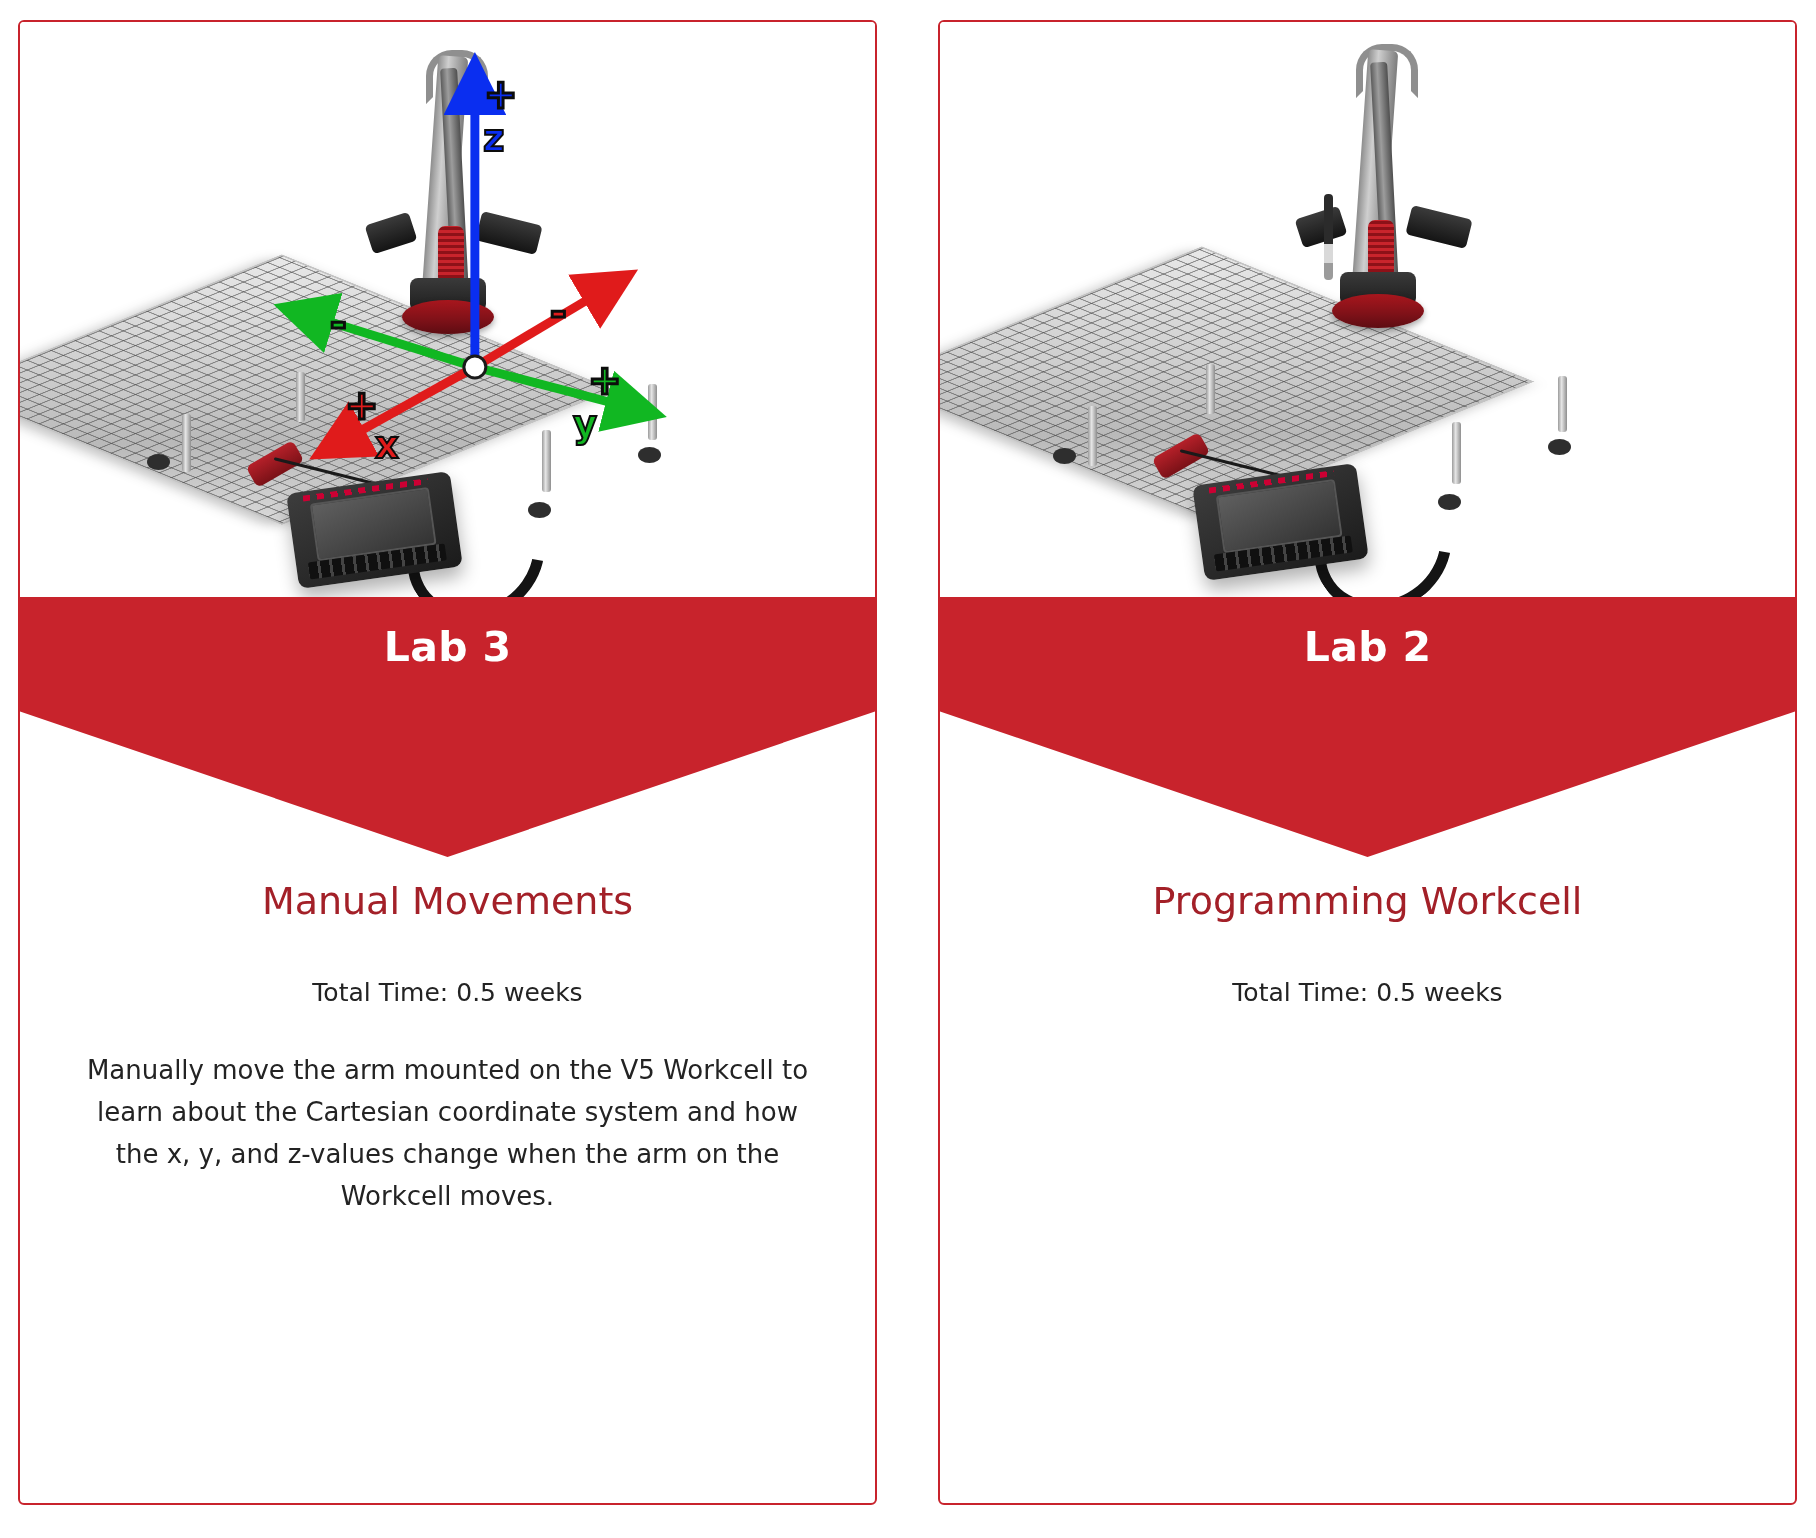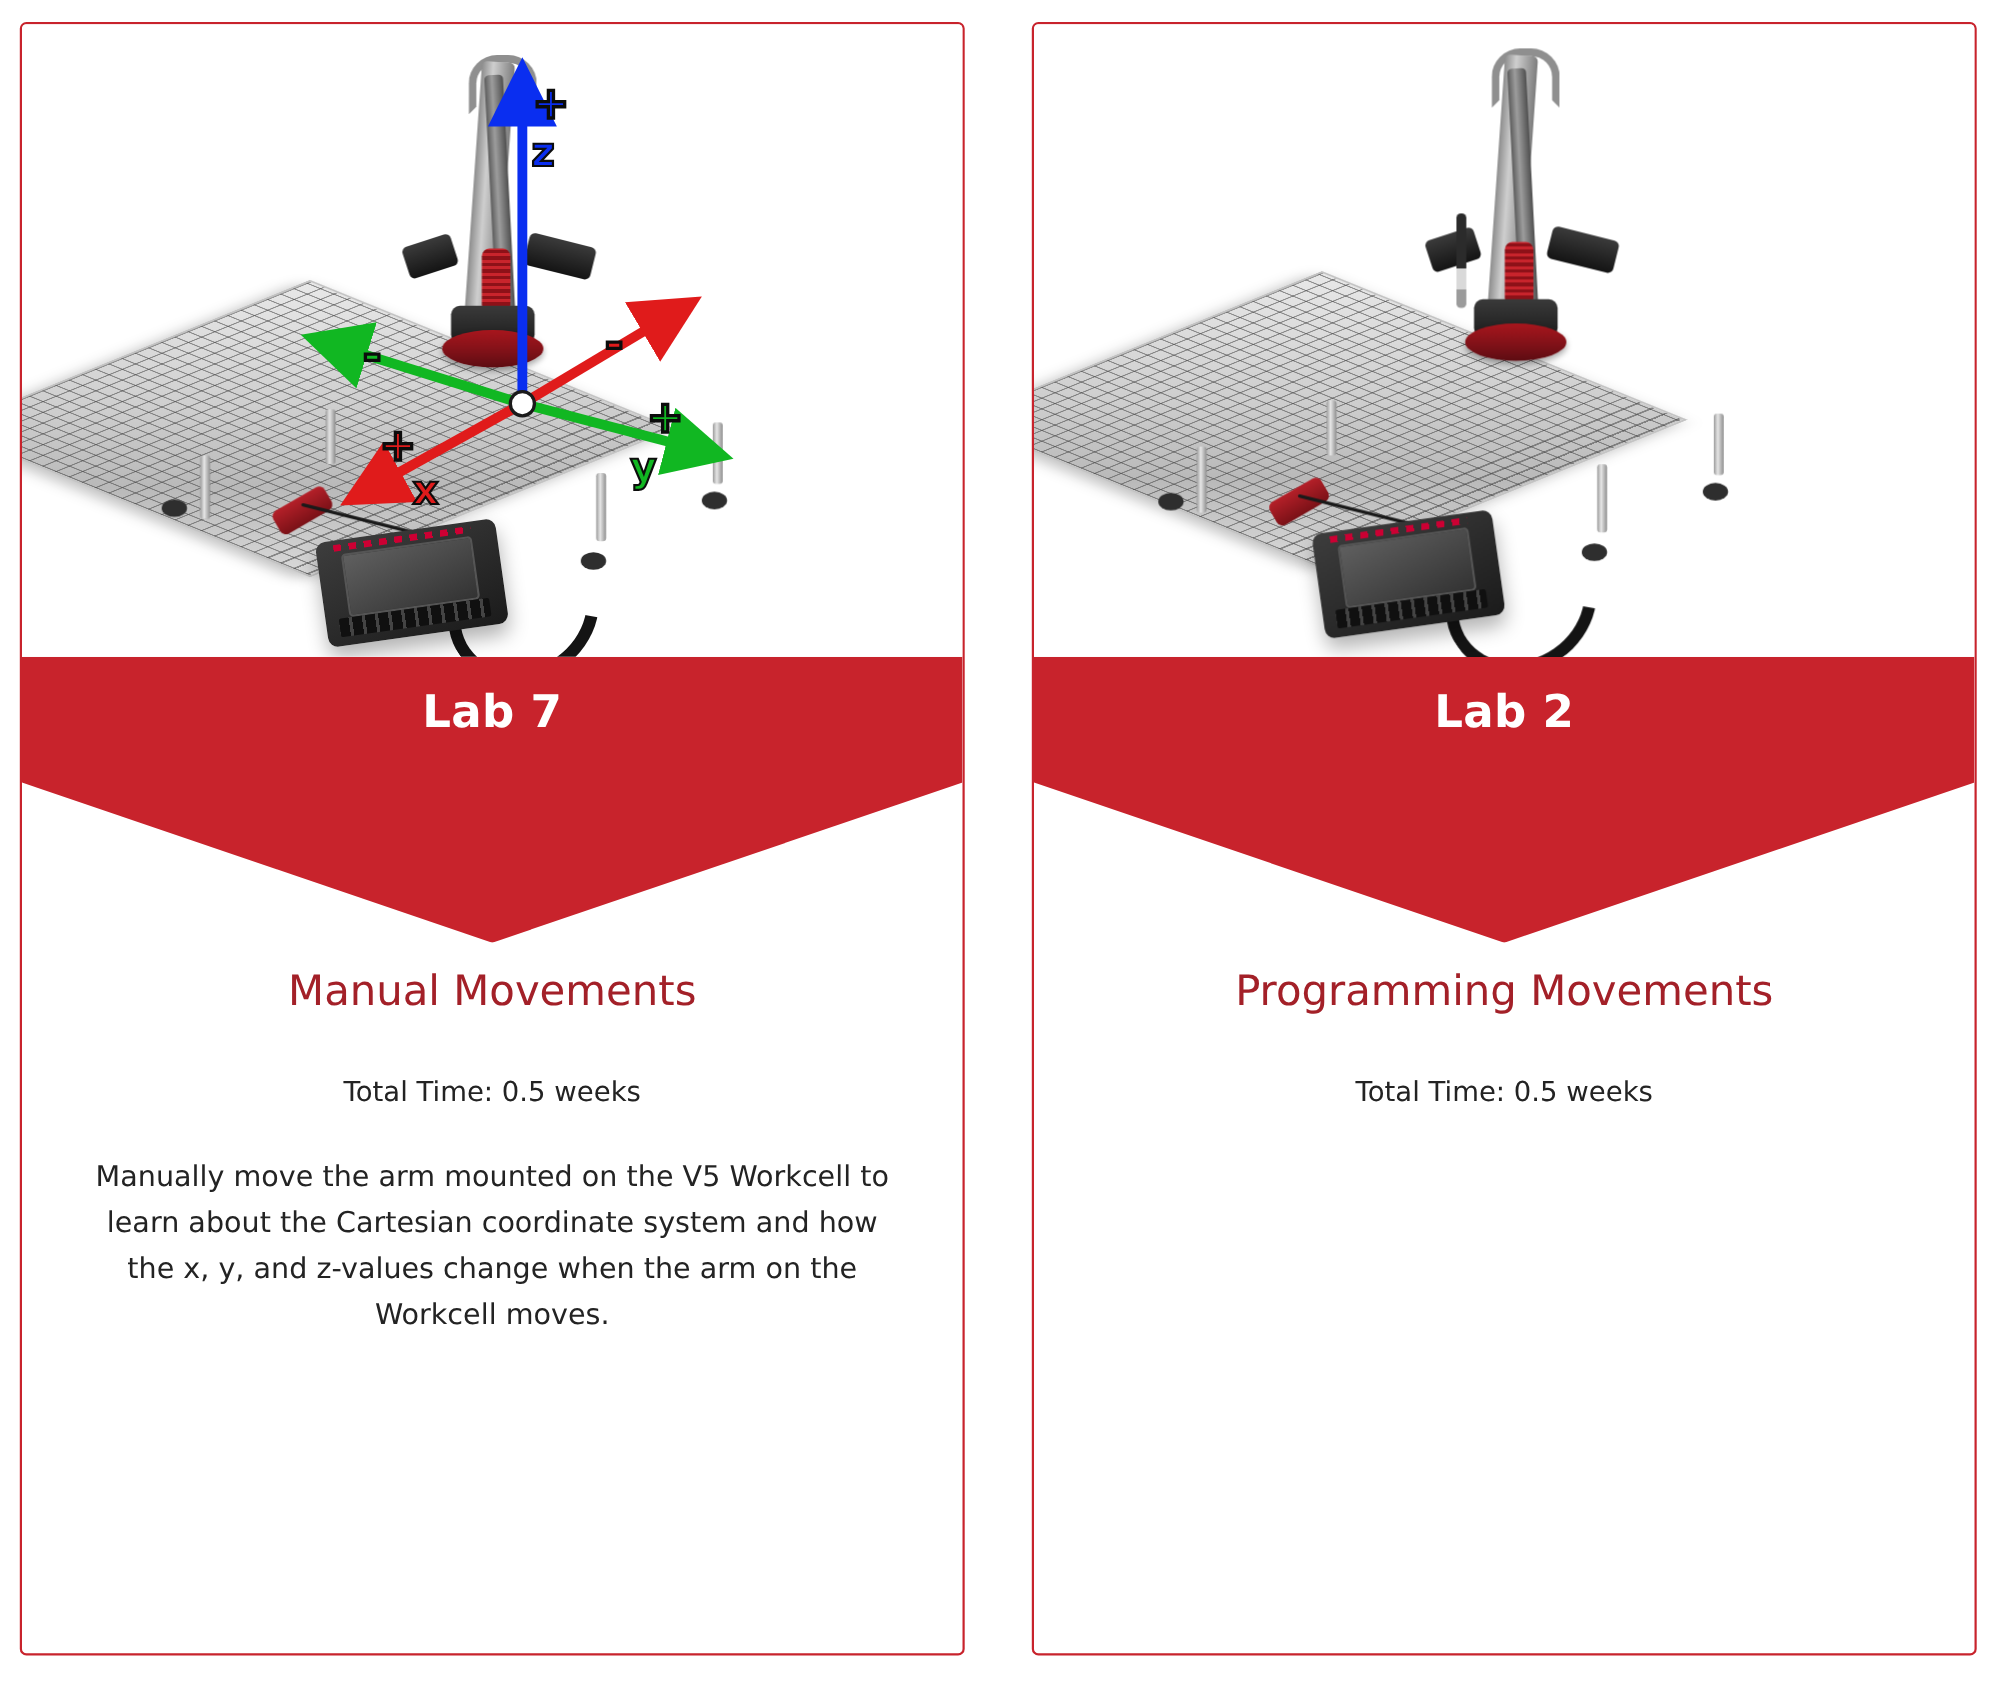--- a/index.html
+++ b/index.html
@@ -367,21 +367,21 @@
           <span class="sign xm" style="left:530px; top:270px;">-</span>
           <span class="sign xp" style="left:325px; top:363px;">+</span>
           <span class="axis-label x" style="left:355px; top:405px;">x</span>
         </div>
 
       </div>
     </div>
 
     <div class="banner-wrap">
       <div class="chevron"></div>
-      <div class="banner-label">Lab 7</div>
+      <div class="banner-label">Lab 3</div>
     </div>
 
     <div class="card-body">
       <h2 class="card-title">Manual Movements</h2>
       <p class="card-meta">Total Time: 0.5 weeks</p>
       <p class="card-desc">Manually move the arm mounted on the V5 Workcell to learn about the Cartesian coordinate system and how the x, y, and z-values change when the arm on the Workcell moves.</p>
     </div>
 
   </div>
 
@@ -424,19 +424,19 @@
 
       </div>
     </div>
 
     <div class="banner-wrap">
       <div class="chevron"></div>
       <div class="banner-label">Lab 2</div>
     </div>
 
     <div class="card-body">
-      <h2 class="card-title">Programming Movements</h2>
+      <h2 class="card-title">Programming Workcell</h2>
       <p class="card-meta">Total Time: 0.5 weeks</p>
     </div>
 
   </div>
 
 </div>
 
 </body></html>

